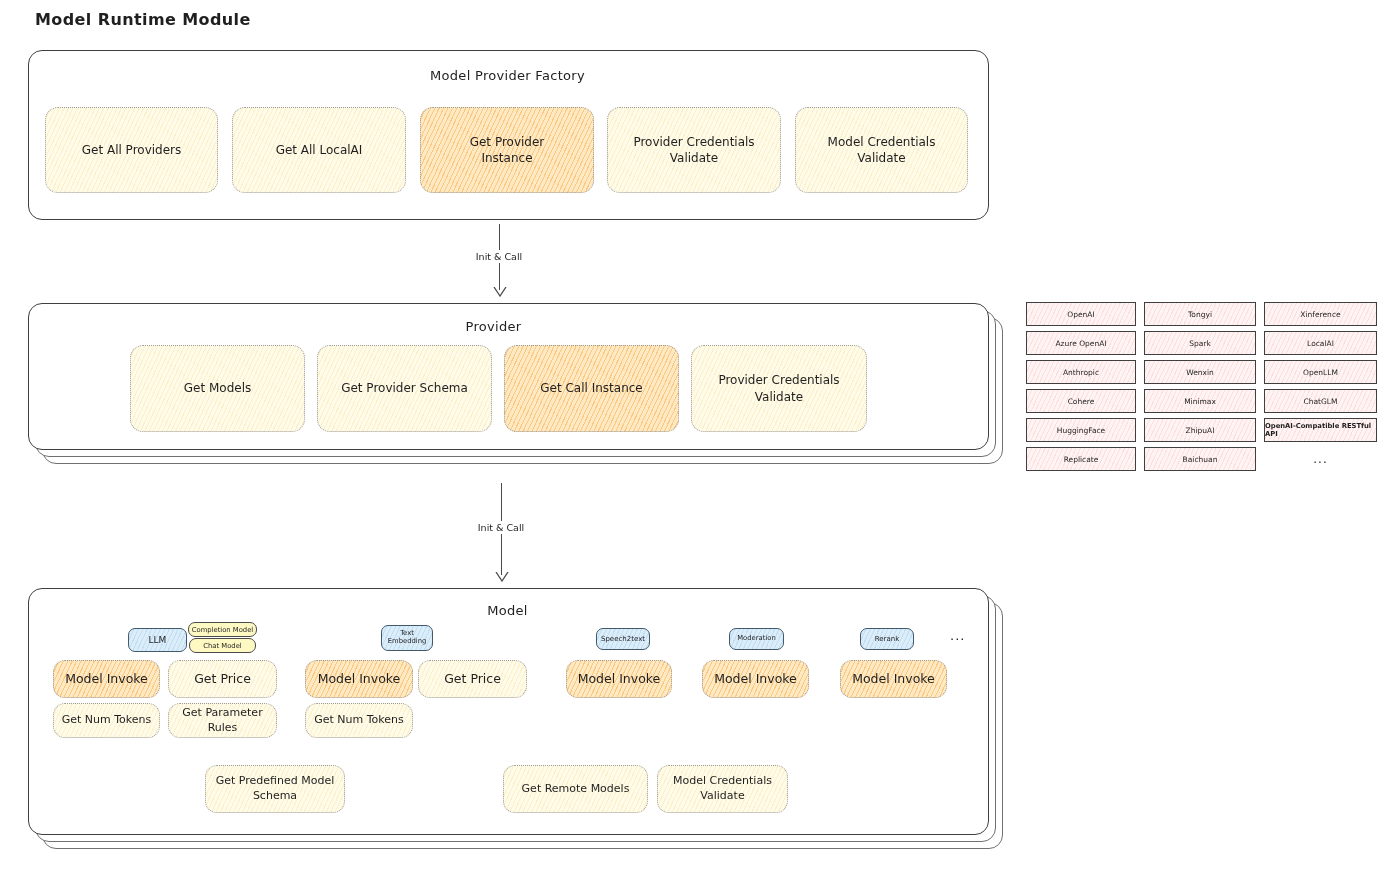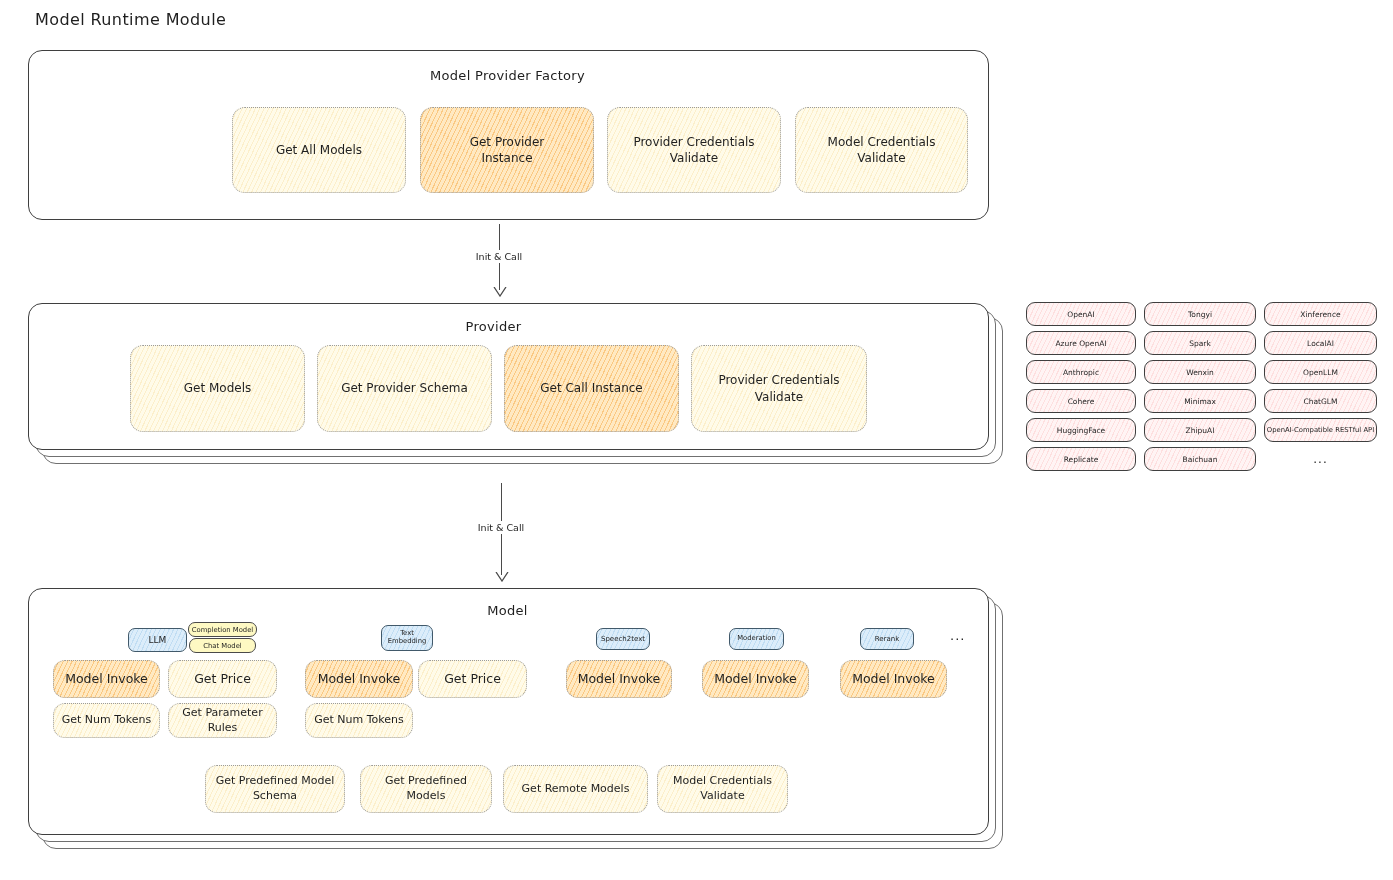--- a/index.html
+++ b/index.html
@@ -1,42 +1,42 @@
 <!DOCTYPE html>
 <html><head>
 <meta charset="utf-8">
 <style>
   html,body { margin:0; padding:0; background:#ffffff; }
   body { font-family:"DejaVu Sans", sans-serif; color:#1f1f1f; }
   .canvas { position:relative; width:1393px; height:880px; background:#fff; overflow:hidden; }
 
-  .diagram-title { position:absolute; font-size:16px; font-weight:400; letter-spacing:0.4px; }
+  .diagram-title { position:absolute; font-size:16px; font-weight:700; letter-spacing:0.4px; }
 
   .bigbox { position:absolute; background:#fff; border:1.5px solid #3f3f3f; border-radius:14px; z-index:3; }
   .stack  { position:absolute; background:#fff; border:1.2px solid #707070; border-radius:14px; }
   .s1 { z-index:2; } .s2 { z-index:1; }
 
   .sec-title { position:absolute; text-align:center; font-size:13px; letter-spacing:0.3px; z-index:5; }
 
   .mbox { position:absolute; display:flex; align-items:center; justify-content:center;
           text-align:center; border:1.4px dotted #9b9b9b; z-index:6; line-height:1.35; }
   .lg { border-radius:13px; font-size:12px; padding:0 14px; box-sizing:border-box; }
   .sm { border-radius:12px; font-size:11.5px; padding:0 4px; box-sizing:border-box; }
   .soft { background-color:#fffbe9;
           background-image:repeating-linear-gradient(115deg, rgba(240,190,85,0.20) 0 1px, transparent 1px 4px); }
   .hot  { background-color:#ffe9c2;
           background-image:repeating-linear-gradient(115deg, rgba(245,160,50,0.45) 0 1px, transparent 1px 4px); }
 
   .pgrid { position:absolute; left:1026px; top:302px; display:grid;
            grid-template-columns:110px 112px 113px; column-gap:8px; row-gap:5px;
            grid-auto-rows:24px; z-index:6; }
-  .pinkbox { border:1.3px solid #3f3f3f; border-radius:9px; background-color:#fff4f4;
+  .pinkbox { border:1.3px solid #3f3f3f; border-radius:0; background-color:#fff4f4;
              background-image:repeating-linear-gradient(115deg, rgba(248,128,128,0.18) 0 1px, transparent 1px 4px);
              display:flex; align-items:center; justify-content:center; font-size:7.5px; }
-  .pinkbox.wide { font-size:6.8px; }
+  .pinkbox.wide { font-size:6.8px;font-weight:bold; }
   .grid-more { display:flex; align-items:center; justify-content:center; font-size:12px; letter-spacing:1px; }
 
   .bluetag { position:absolute; border:1.2px solid #41596a; border-radius:7px;
              background-color:#dcedfa;
              background-image:repeating-linear-gradient(115deg, rgba(120,180,225,0.28) 0 1px, transparent 1px 4px);
              display:flex; align-items:center; justify-content:center; text-align:center;
              z-index:6; line-height:1.15; }
   .whitetag { position:absolute; border:1px solid #4a4a4a; border-radius:7px; background:#fef9c3;
               display:flex; align-items:center; justify-content:center; font-size:6.8px; z-index:6; }
 
@@ -49,21 +49,22 @@
 </head>
 <body>
 
 <div class="canvas">
 
   <div class="diagram-title" style="left:35px; top:10px;">Model Runtime Module</div>
 
   <div class="bigbox" style="left:28px; top:50px; width:959px; height:168px;"></div>
   <div class="sec-title" style="left:28px; top:68px; width:959px;">Model Provider Factory</div>
 
-  <div class="mbox lg soft" style="left:232px; top:107px; width:174px; height:86px;">Get All Models</div>
+  <div class="mbox lg soft" style="left:45px;  top:107px; width:173px; height:86px;">Get All Providers</div>
+  <div class="mbox lg soft" style="left:232px; top:107px; width:174px; height:86px;">Get All LocalAI</div>
   <div class="mbox lg hot" style="left:420px; top:107px; width:174px; height:86px; padding:0 36px;">Get Provider Instance</div>
   <div class="mbox lg soft" style="left:607px; top:107px; width:174px; height:86px;">Provider Credentials Validate</div>
   <div class="mbox lg soft" style="left:795px; top:107px; width:173px; height:86px;">Model Credentials Validate</div>
 
   <div class="arrow-line" style="left:499px; top:224px; height:66px;"></div>
   <svg class="arrow-head" style="left:493px; top:287px;" width="14" height="10">
     <polyline points="1,0 7,9 13,0" fill="none" stroke="#4a4a4a" stroke-width="1.3"></polyline>
   </svg>
   <div class="arrow-label" style="left:499px; top:250px;">Init &amp; Call</div>
 
@@ -124,17 +125,16 @@
   <div class="mbox sm soft" style="left:418px; top:660px; width:109px; height:38px; font-size:12.5px;">Get Price</div>
   <div class="mbox sm hot" style="left:566px; top:660px; width:106px; height:38px; font-size:12.5px;">Model Invoke</div>
   <div class="mbox sm hot" style="left:702px; top:660px; width:107px; height:38px; font-size:12.5px;">Model Invoke</div>
   <div class="mbox sm hot" style="left:840px; top:660px; width:107px; height:38px; font-size:12.5px;">Model Invoke</div>
 
   <div class="mbox sm soft" style="left:53px;  top:703px; width:107px; height:35px; font-size:11px;">Get Num Tokens</div>
   <div class="mbox sm soft" style="left:168px; top:703px; width:109px; height:35px; font-size:11px;">Get Parameter Rules</div>
   <div class="mbox sm soft" style="left:305px; top:703px; width:108px; height:35px; font-size:11px;">Get Num Tokens</div>
 
   <div class="mbox sm soft" style="left:205px; top:765px; width:140px; height:48px; font-size:11px;">Get Predefined Model Schema</div>
-  <div class="mbox sm soft" style="left:360px; top:765px; width:132px; height:48px; font-size:11px;">Get Predefined Models</div>
   <div class="mbox sm soft" style="left:503px; top:765px; width:145px; height:48px; font-size:11px;">Get Remote Models</div>
   <div class="mbox sm soft" style="left:657px; top:765px; width:131px; height:48px; font-size:11px;">Model Credentials Validate</div>
 
 </div>
 
 </body></html>

